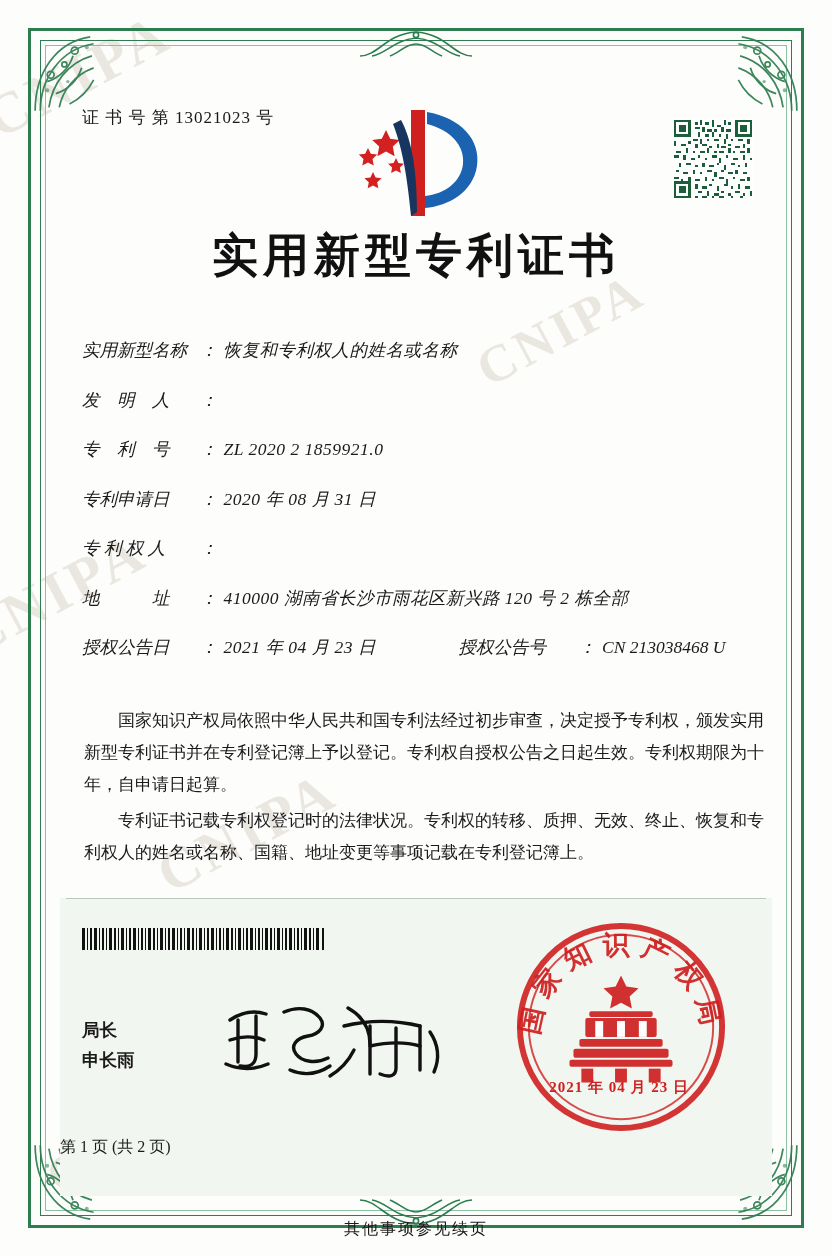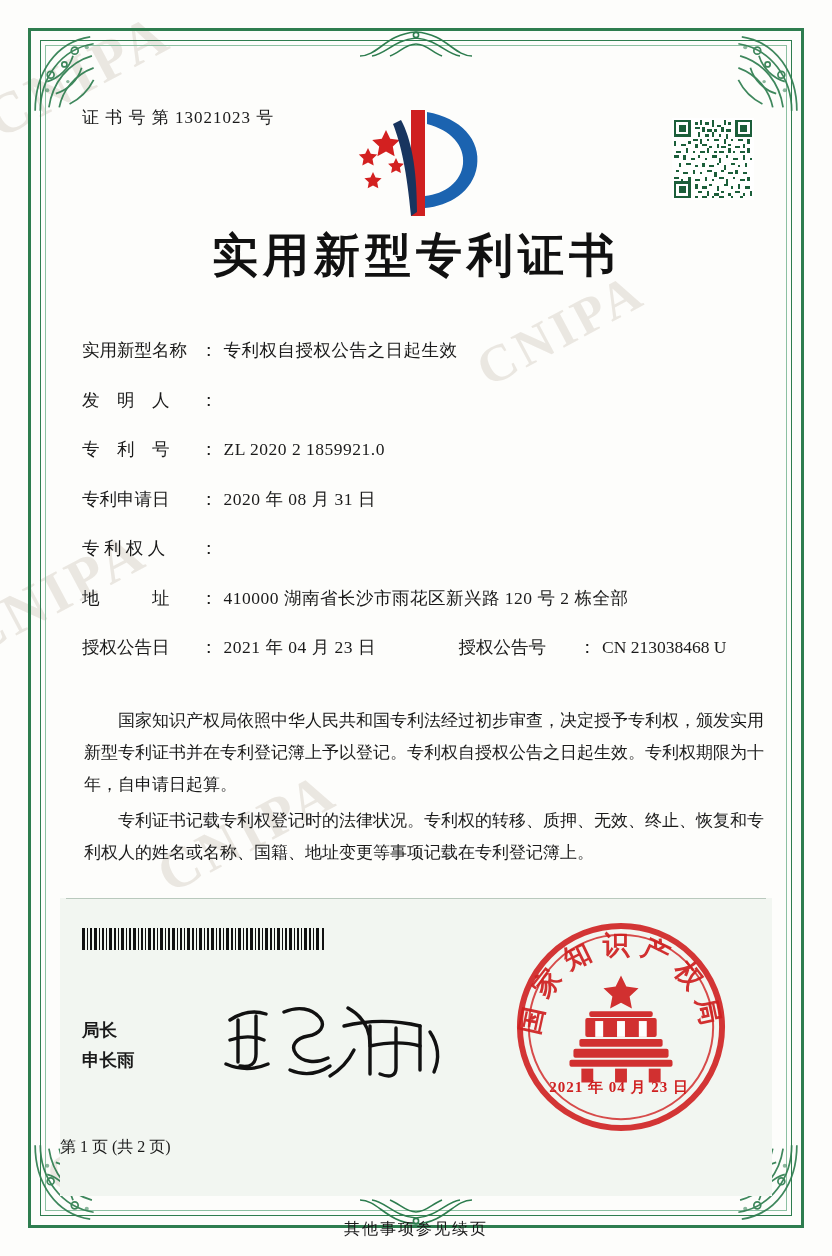--- a/index.html
+++ b/index.html
@@ -136,20 +136,21 @@
     left: 22px;
     right: 10px;
     top: 282px;
     font-size: 17.5px;
     line-height: 1;
   }
   .field {
     display: flex;
     align-items: flex-end;
     margin-bottom: 32px;
+    font-style: italic;
   }
   .f-label {
     width: 118px;
     flex: none;
     letter-spacing: 0px;
     white-space: pre;
   }
   .f-colon { flex: none; margin-right: 6px; }
   .f-value { flex: 1 1 auto; letter-spacing: .5px; }
 
@@ -528,21 +529,21 @@
         <path d="M60 12 C70 30 76 60 76 104 L70 108 C66 64 60 36 52 16 Z" fill="#18355f"></path>
       </svg>
     </div>
 
     <div class="title">实用新型专利证书</div>
 
     <div class="fields">
       <div class="field">
         <span class="f-label">实用新型名称</span>
         <span class="f-colon">：</span>
-        <span class="f-value">专利权自授权公告之日起生效</span>
+        <span class="f-value">恢复和专利权人的姓名或名称</span>
       </div>
       <div class="field">
         <span class="f-label">发　明　人</span>
         <span class="f-colon">：</span>
       </div>
       <div class="field">
         <span class="f-label">专　利　号</span>
         <span class="f-colon">：</span>
         <span class="f-value">ZL 2020 2 1859921.0</span>
       </div>

